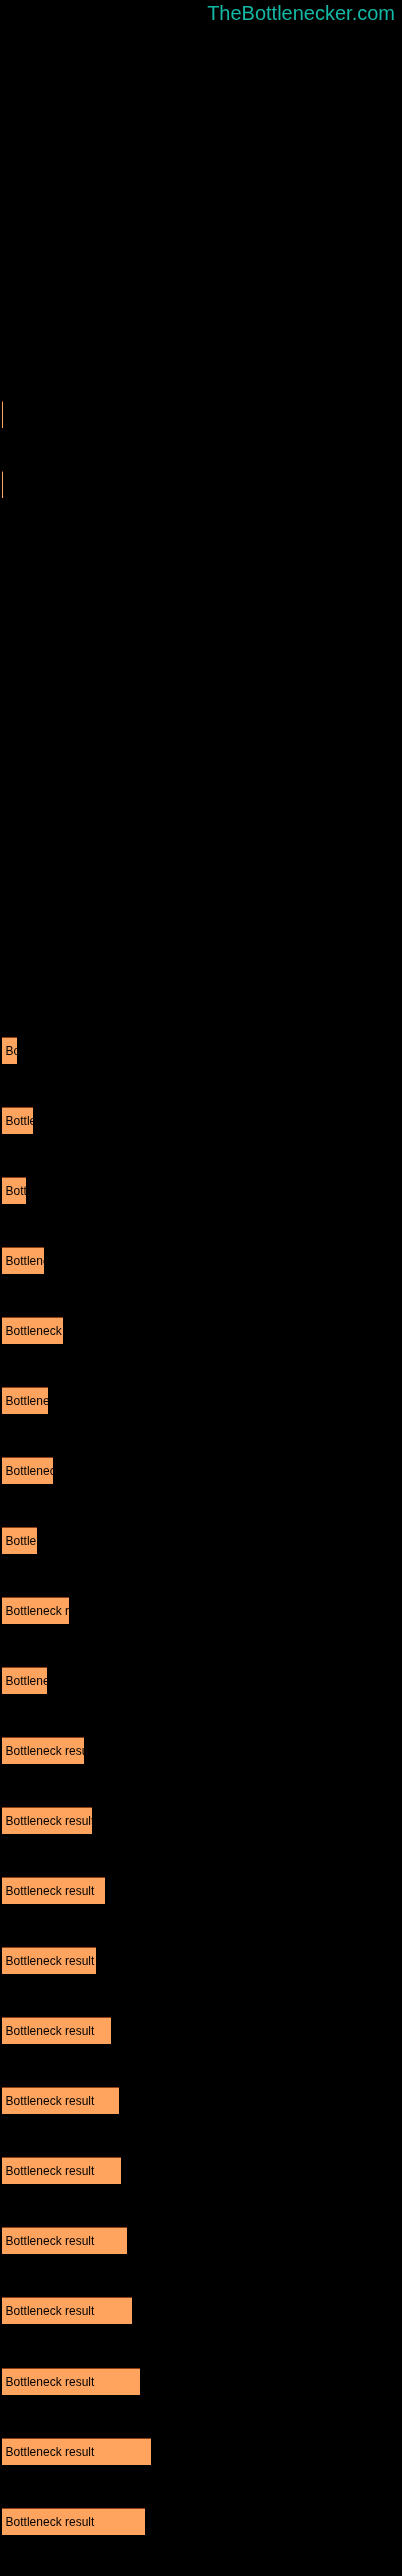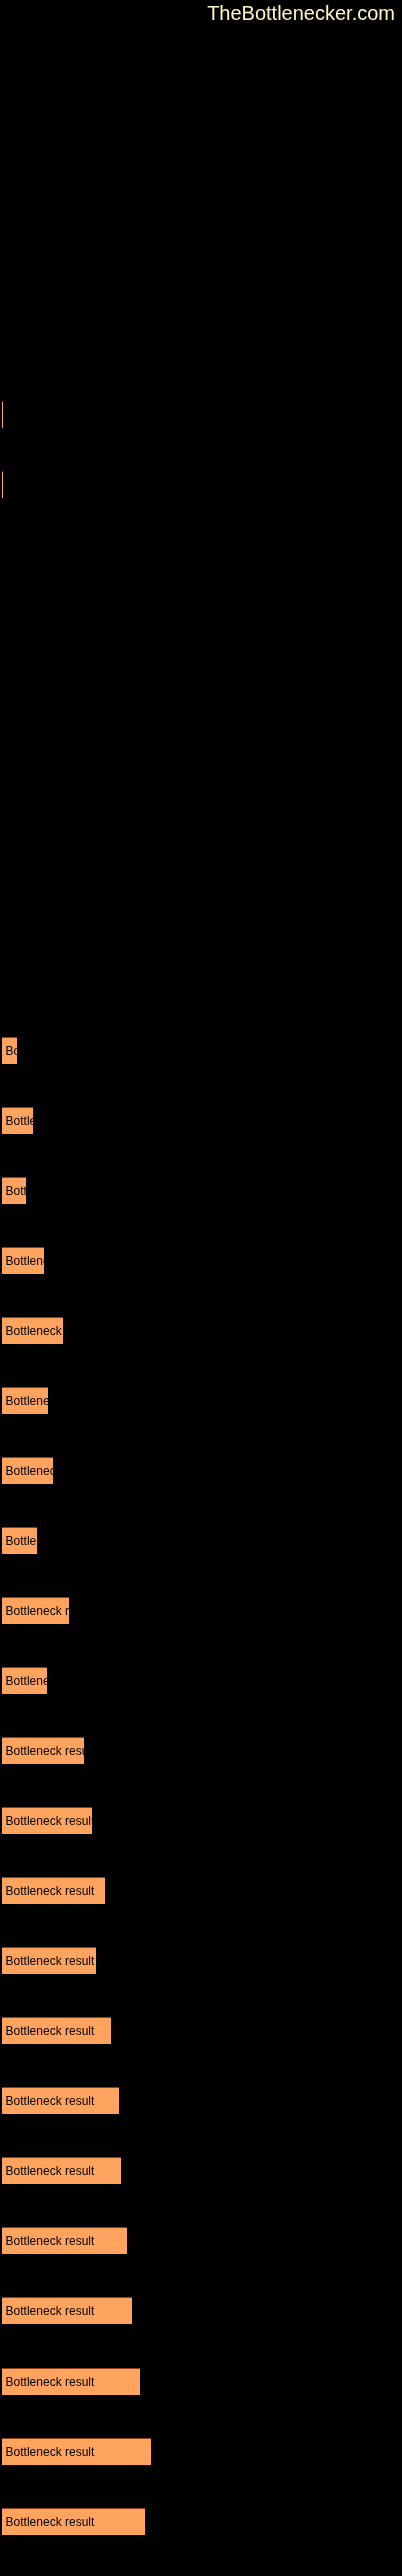--- a/index.html
+++ b/index.html
@@ -4,21 +4,21 @@
 <style>
   html,body{margin:0;padding:0;background:#000;}
   body{
     width:403px;height:2576px;position:relative;overflow:hidden;
     font-family:"Liberation Sans","DejaVu Sans",sans-serif;
     background:#000;
   }
   #site-title{
     position:absolute; top:1.6px; left:0; width:395px;
     text-align:right;
-    color:#fef9c3;
+    color:#14b8a6;
     font-size:20px;
     letter-spacing:0px;
     font-family:"Liberation Sans","DejaVu Sans",sans-serif;
     white-space:nowrap;
   }
   #chart{
     position:absolute; left:0; top:0; width:403px; height:2576px;
   }
   .row{ position:absolute; left:1.6px; }
   .bar{

